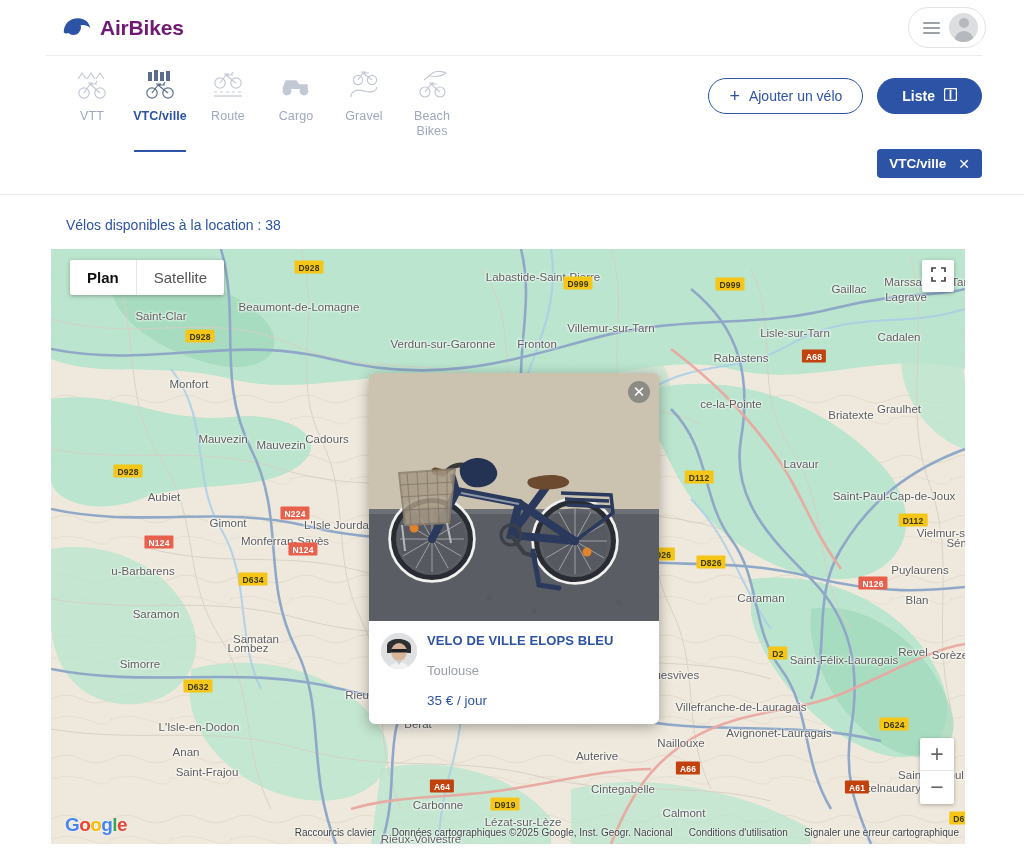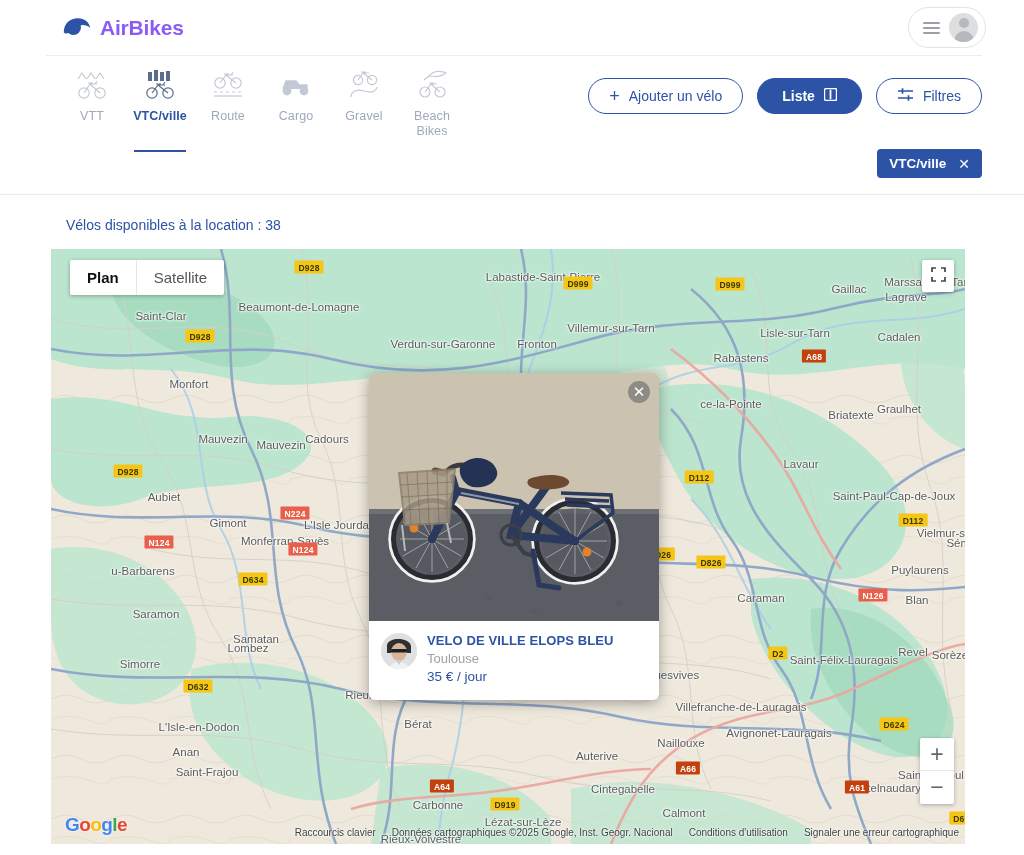--- a/index.html
+++ b/index.html
@@ -16,21 +16,21 @@
   .topbar {
     height: 55px;
     display: flex; align-items: center;
     padding: 0 24px 0 62px;
     background: #fff;
     position: relative;
   }
   .brand { display: flex; align-items: center; gap: 8px; }
   .brand-logo { width: 30px; height: 24px; display:block; }
   .brand-name {
-    font-size: 21px; font-weight: bold; color: #8b5cf6;
+    font-size: 21px; font-weight: bold; color: #701a75;
     letter-spacing: -0.2px;
   }
   .topbar-right { margin-left: auto; padding-right: 14px; }
   .account-pill {
     display: flex; align-items: center; gap: 9px;
     border: 1px solid #e3e3e3; border-radius: 22px;
     padding: 5px 7px 5px 14px; background: #fff;
     cursor: pointer;
   }
   .hamburger { width: 17px; display: flex; flex-direction: column; gap: 3px; }
@@ -187,21 +187,21 @@
     position: absolute; top: 8px; right: 9px; width: 22px; height: 22px;
     border-radius: 50%; background: rgba(120,120,120,.75); color:#fff;
     display:flex; align-items:center; justify-content:center;
     font-size: 15px; cursor:pointer; z-index: 3;
   }
   .popup-body { display: flex; gap: 10px; padding: 12px 14px 16px 12px; }
   .popup-avatar {
     width: 36px; height: 36px; border-radius: 50%; flex: 0 0 36px;
     background: #ddd; overflow:hidden; position: relative;
   }
-  .popup-meta { display: flex; flex-direction: column; gap: 3px; }
+  .popup-meta { display: flex; flex-direction: column; gap: 15px; }
   .popup-title { font-size: 13px; font-weight: bold; color: #2d53a6; letter-spacing:.1px; }
   .popup-city { font-size: 13px; color: #9aa0a6; }
   .popup-price { font-size: 13.5px; color: #2d53a6; }
 </style>
 </head>
 <body>
 
 <div class="page">
 
   <header class="topbar">
@@ -317,29 +317,20 @@
         <span>Ajouter un vélo</span>
       </button>
       <button class="btn btn-primary">
         <span>Liste</span>
         <span>
           <svg width="13" height="13" viewBox="0 0 13 13">
             <rect x="0.5" y="0.5" width="12" height="12" rx="1.5" fill="none" stroke="#fff" stroke-width="1.4"></rect>
             <rect x="5.6" y="1.8" width="1.8" height="9.4" fill="#fff"></rect>
           </svg>
         </span>
-      </button>
-      <button class="btn btn-outline">
-        <span>
-          <svg width="17" height="15" viewBox="0 0 17 15" stroke="#2d53a6" stroke-width="1.7" fill="none">
-            <path d="M1 4 h15 M1 11 h15"></path>
-            <path d="M5.5 1.2 v5.6 M11.5 8.2 v5.6"></path>
-          </svg>
-        </span>
-        <span>Filtres</span>
       </button>
     </div>
   </nav>
 
   <div class="chip-row">
     <div class="chip">
       <span>VTC/ville</span>
       <span class="chip-x">✕</span>
     </div>
   </div>
@@ -483,21 +474,21 @@
         <div class="shield d" style="left: 149px; top: 87px;">D928</div>
         <div class="shield a" style="left: 743px; top: 107px;">A68</div>
         <div class="shield d" style="left: 77px; top: 222px;">D928</div>
         <div class="shield d" style="left: 648px; top: 228px;">D112</div>
         <div class="shield d" style="left: 862px; top: 271px;">D112</div>
         <div class="shield n" style="left: 244px; top: 264px;">N224</div>
         <div class="shield n" style="left: 108px; top: 293px;">N124</div>
         <div class="shield n" style="left: 252px; top: 300px;">N124</div>
         <div class="shield d" style="left: 660px; top: 313px;">D826</div>
         <div class="shield d" style="left: 612px; top: 305px;">D26</div>
-        <div class="shield n" style="left: 822px; top: 346px;">N126</div>
+        <div class="shield n" style="left: 822px; top: 334px;">N126</div>
         <div class="shield d" style="left: 202px; top: 330px;">D634</div>
         <div class="shield d" style="left: 147px; top: 437px;">D632</div>
         <div class="shield d" style="left: 727px; top: 404px;">D2</div>
         <div class="shield d" style="left: 843px; top: 475px;">D624</div>
         <div class="shield a" style="left: 617px; top: 519px;">A66</div>
         <div class="shield a" style="left: 371px; top: 537px;">A64</div>
         <div class="shield a" style="left: 786px; top: 538px;">A61</div>
         <div class="shield d" style="left: 454px; top: 555px;">D919</div>
         <div class="shield d" style="left: 915px; top: 569px;">D6113</div>
       </div>

